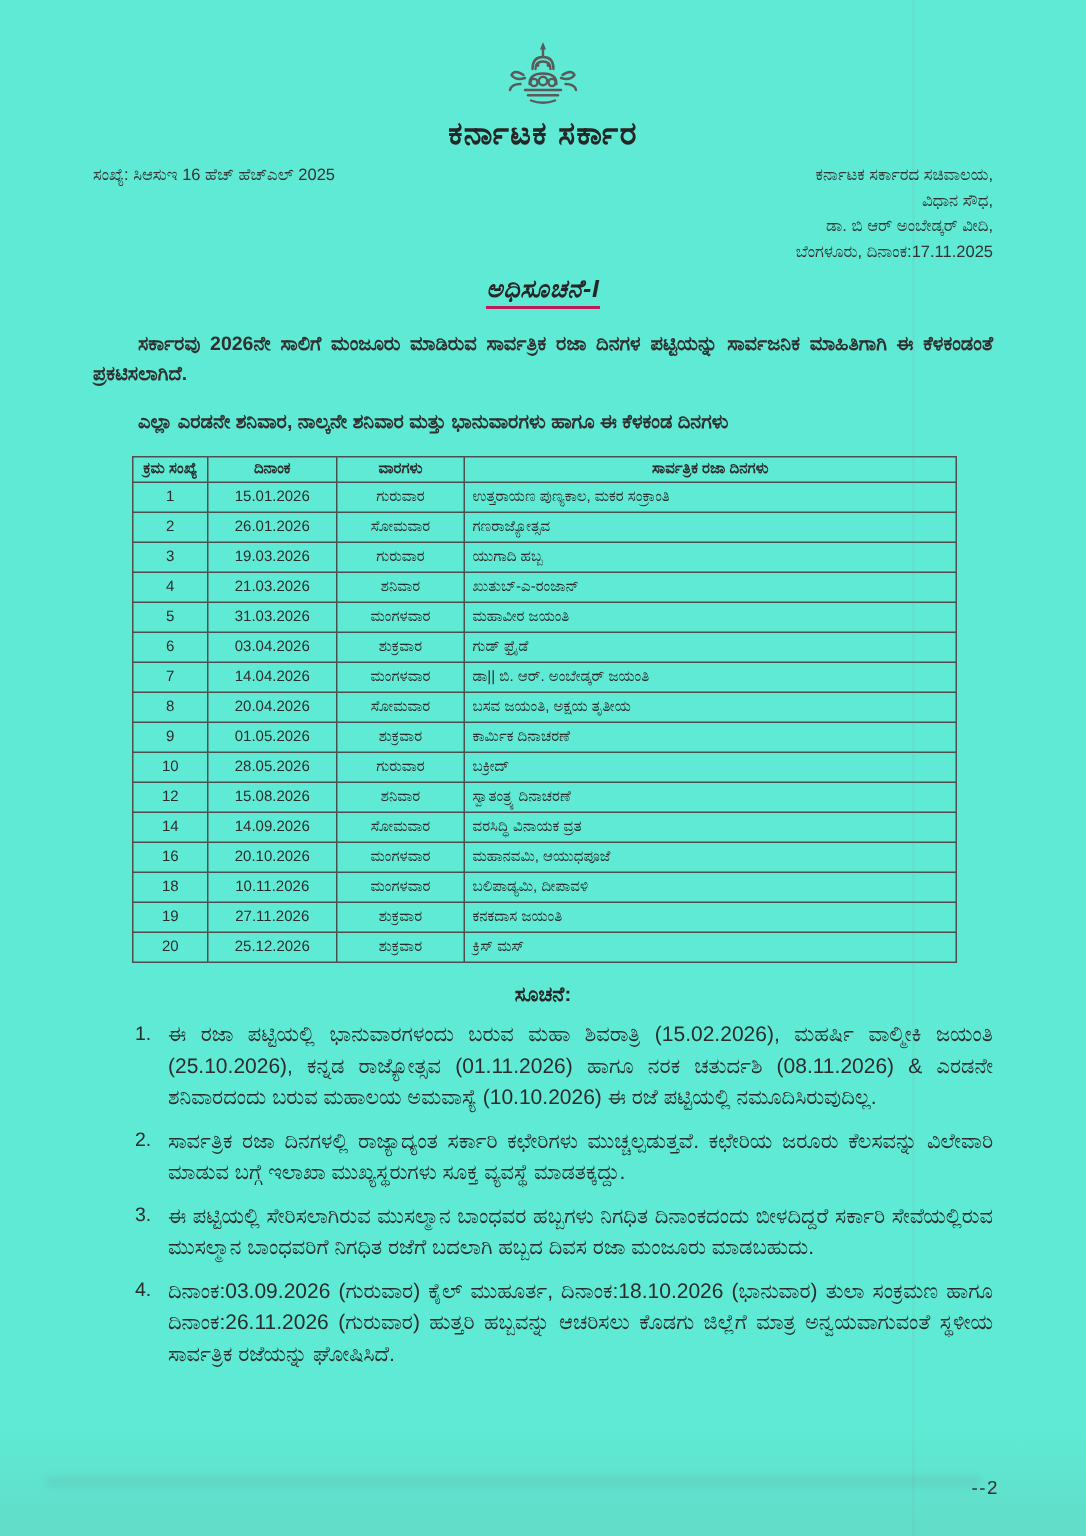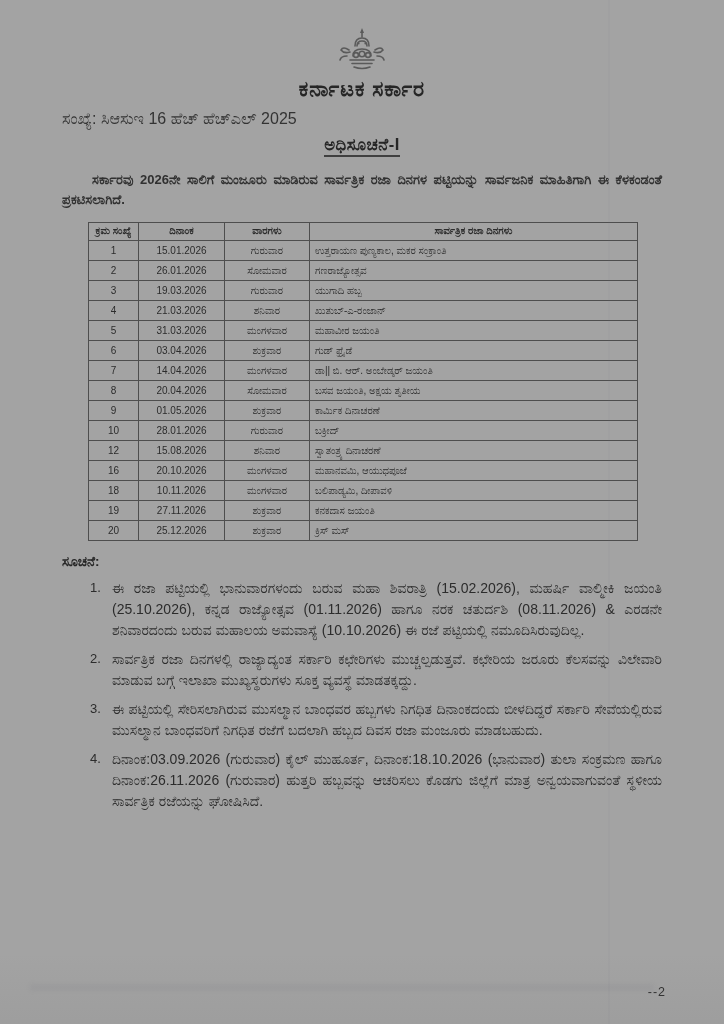--- a/index.html
+++ b/index.html
@@ -1,20 +1,20 @@
 <!DOCTYPE html>
 <html lang="kn"><head>
 <meta charset="utf-8">
 <style>
   html,body{margin:0;padding:0;background:#e8e8e8;}
   .page{
     position:relative;
     width:724px;height:1024px;
     margin:0 auto;
-    background:#a3a3a3;
+    background:#5eead4;
     color:#2e2e2e;
     font-family:"Liberation Sans","DejaVu Sans",sans-serif;
     overflow:hidden;
     box-sizing:border-box;
     padding:26px 62px 0 62px;
   }
   
   .page::before{
     content:"";position:absolute;left:0;right:0;bottom:0;height:70px;
     background:linear-gradient(180deg,rgba(0,0,0,0) 0%,rgba(120,120,120,.07) 55%,rgba(120,120,120,.12) 100%);
@@ -28,27 +28,27 @@
     position:absolute;left:30px;right:70px;top:984px;height:7px;
     background:rgba(110,110,115,.10);filter:blur(2px);border-radius:4px;
     pointer-events:none;
   }
   .emblem-wrap{text-align:center;margin:0;}
   .emblem-wrap svg{display:inline-block;}
   .govt-title{
     text-align:center;font-size:21px;font-weight:bold;
     letter-spacing:1px;margin-top:1px;color:#262626;
   }
-  .ref-row{display:flex;justify-content:space-between;margin-top:7px;font-size:16px;}
+  .ref-row{display:flex;justify-content:space-between;margin-top:7px;font-size:11px;}
   .ref-no{white-space:nowrap;padding-top:2px;color:#333;}
   .address{text-align:right;line-height:17px;color:#333;}
   .doc-title-wrap{text-align:center;margin-top:7px;}
   .doc-title{
     display:inline-block;font-size:16.5px;font-weight:bold;color:#262626;
-    border-bottom:2px solid #404040;padding-bottom:1px;letter-spacing:.5px;
+    border-bottom:2px solid #be185d;padding-bottom:1px;letter-spacing:.5px;font-style:italic;
   }
   .para{
     font-size:13px;line-height:1.5;text-align:justify;color:#303030;font-weight:bold;
   }
   .para.p1{margin-top:13px;text-indent:30px;}
   .para.p2{margin-top:9px;text-indent:30px;text-align:left;}
   table.holidays{
     border-collapse:collapse;margin-top:11px;margin-left:26px;
     width:549px;table-layout:fixed;font-size:10px;color:#2c2c2c;
   }
@@ -58,21 +58,21 @@
   }
   table.holidays th{font-weight:bold;text-align:center;padding:2px 2px;line-height:1.25;white-space:normal;}
   table.holidays td{height:17px;line-height:17px;}
   .col-sl{width:50px;}
   .col-date{width:86px;}
   .col-day{width:85px;}
   .col-holiday{width:328px;}
   td.c{text-align:center;}
   td.l{text-align:left;padding-left:9px;margin-left:24px;}
   .notes{margin-top:13px;}
-  .notes-heading{font-weight:bold;font-size:13.5px;color:#262626;}
+  .notes-heading{font-weight:bold;font-size:13.5px;color:#262626;text-align:center;}
   .note-item{display:flex;margin-top:8px;padding-left:28px;}
   .note-num{flex:0 0 22px;font-size:13px;line-height:1.5;color:#2c2c2c;}
   .note-text{
     flex:1;font-size:14px;line-height:1.5;text-align:justify;color:#2c2c2c;
   }
   .page-number{
     position:absolute;right:58px;top:985px;font-size:12.5px;color:#333;
     letter-spacing:1px;
   }
 </style>
@@ -109,27 +109,38 @@
         <line x1="17" y1="37.5" x2="37" y2="37.5"></line>
         <path d="M19 41 Q27 44 35 41"></path>
       </g>
     </svg>
   </div>
 
   <div class="govt-title">ಕರ್ನಾಟಕ ಸರ್ಕಾರ</div>
 
   <div class="ref-row">
     <div class="ref-no">ಸಂಖ್ಯೆ: ಸಿಆಸುಇ 16 ಹೆಚ್ ಹೆಚ್ಎಲ್ 2025</div>
+    <div class="address">
+
+        <div>ಕರ್ನಾಟಕ ಸರ್ಕಾರದ ಸಚಿವಾಲಯ,</div>
+
+        <div>ವಿಧಾನ ಸೌಧ,</div>
+
+        <div>ಡಾ. ಬಿ ಆರ್ ಅಂಬೇಡ್ಕರ್ ವೀದಿ,</div>
+
+        <div>ಬೆಂಗಳೂರು, ದಿನಾಂಕ:17.11.2025</div>
+      </div>
   </div>
 
   <div class="doc-title-wrap">
     <span class="doc-title">ಅಧಿಸೂಚನೆ-I</span>
   </div>
 
   <p class="para p1">ಸರ್ಕಾರವು 2026ನೇ ಸಾಲಿಗೆ ಮಂಜೂರು ಮಾಡಿರುವ ಸಾರ್ವತ್ರಿಕ ರಜಾ ದಿನಗಳ ಪಟ್ಟಿಯನ್ನು ಸಾರ್ವಜನಿಕ ಮಾಹಿತಿಗಾಗಿ ಈ ಕೆಳಕಂಡಂತೆ ಪ್ರಕಟಿಸಲಾಗಿದೆ.</p>
+  <p class="para p2">ಎಲ್ಲಾ ಎರಡನೇ ಶನಿವಾರ, ನಾಲ್ಕನೇ ಶನಿವಾರ ಮತ್ತು ಭಾನುವಾರಗಳು ಹಾಗೂ ಈ ಕೆಳಕಂಡ ದಿನಗಳು</p>
 
   <table class="holidays">
     <colgroup>
       <col class="col-sl">
         <col class="col-date">
         <col class="col-day">
         <col class="col-holiday">
     </colgroup>
     <thead>
       <tr>
@@ -199,34 +210,40 @@
 
         <tr>
           <td class="c">9</td>
           <td class="c">01.05.2026</td>
           <td class="c">ಶುಕ್ರವಾರ</td>
           <td class="l">ಕಾರ್ಮಿಕ ದಿನಾಚರಣೆ</td>
         </tr>
 
         <tr>
           <td class="c">10</td>
-          <td class="c">28.01.2026</td>
+          <td class="c">28.05.2026</td>
           <td class="c">ಗುರುವಾರ</td>
           <td class="l">ಬಕ್ರೀದ್</td>
         </tr>
 
 
         <tr>
           <td class="c">12</td>
           <td class="c">15.08.2026</td>
           <td class="c">ಶನಿವಾರ</td>
           <td class="l">ಸ್ವಾತಂತ್ರ್ಯ ದಿನಾಚರಣೆ</td>
         </tr>
 
 
+        <tr>
+          <td class="c">14</td>
+          <td class="c">14.09.2026</td>
+          <td class="c">ಸೋಮವಾರ</td>
+          <td class="l">ವರಸಿದ್ಧಿ ವಿನಾಯಕ ವ್ರತ</td>
+        </tr>
 
 
         <tr>
           <td class="c">16</td>
           <td class="c">20.10.2026</td>
           <td class="c">ಮಂಗಳವಾರ</td>
           <td class="l">ಮಹಾನವಮಿ, ಆಯುಧಪೂಜೆ</td>
         </tr>
 
 

